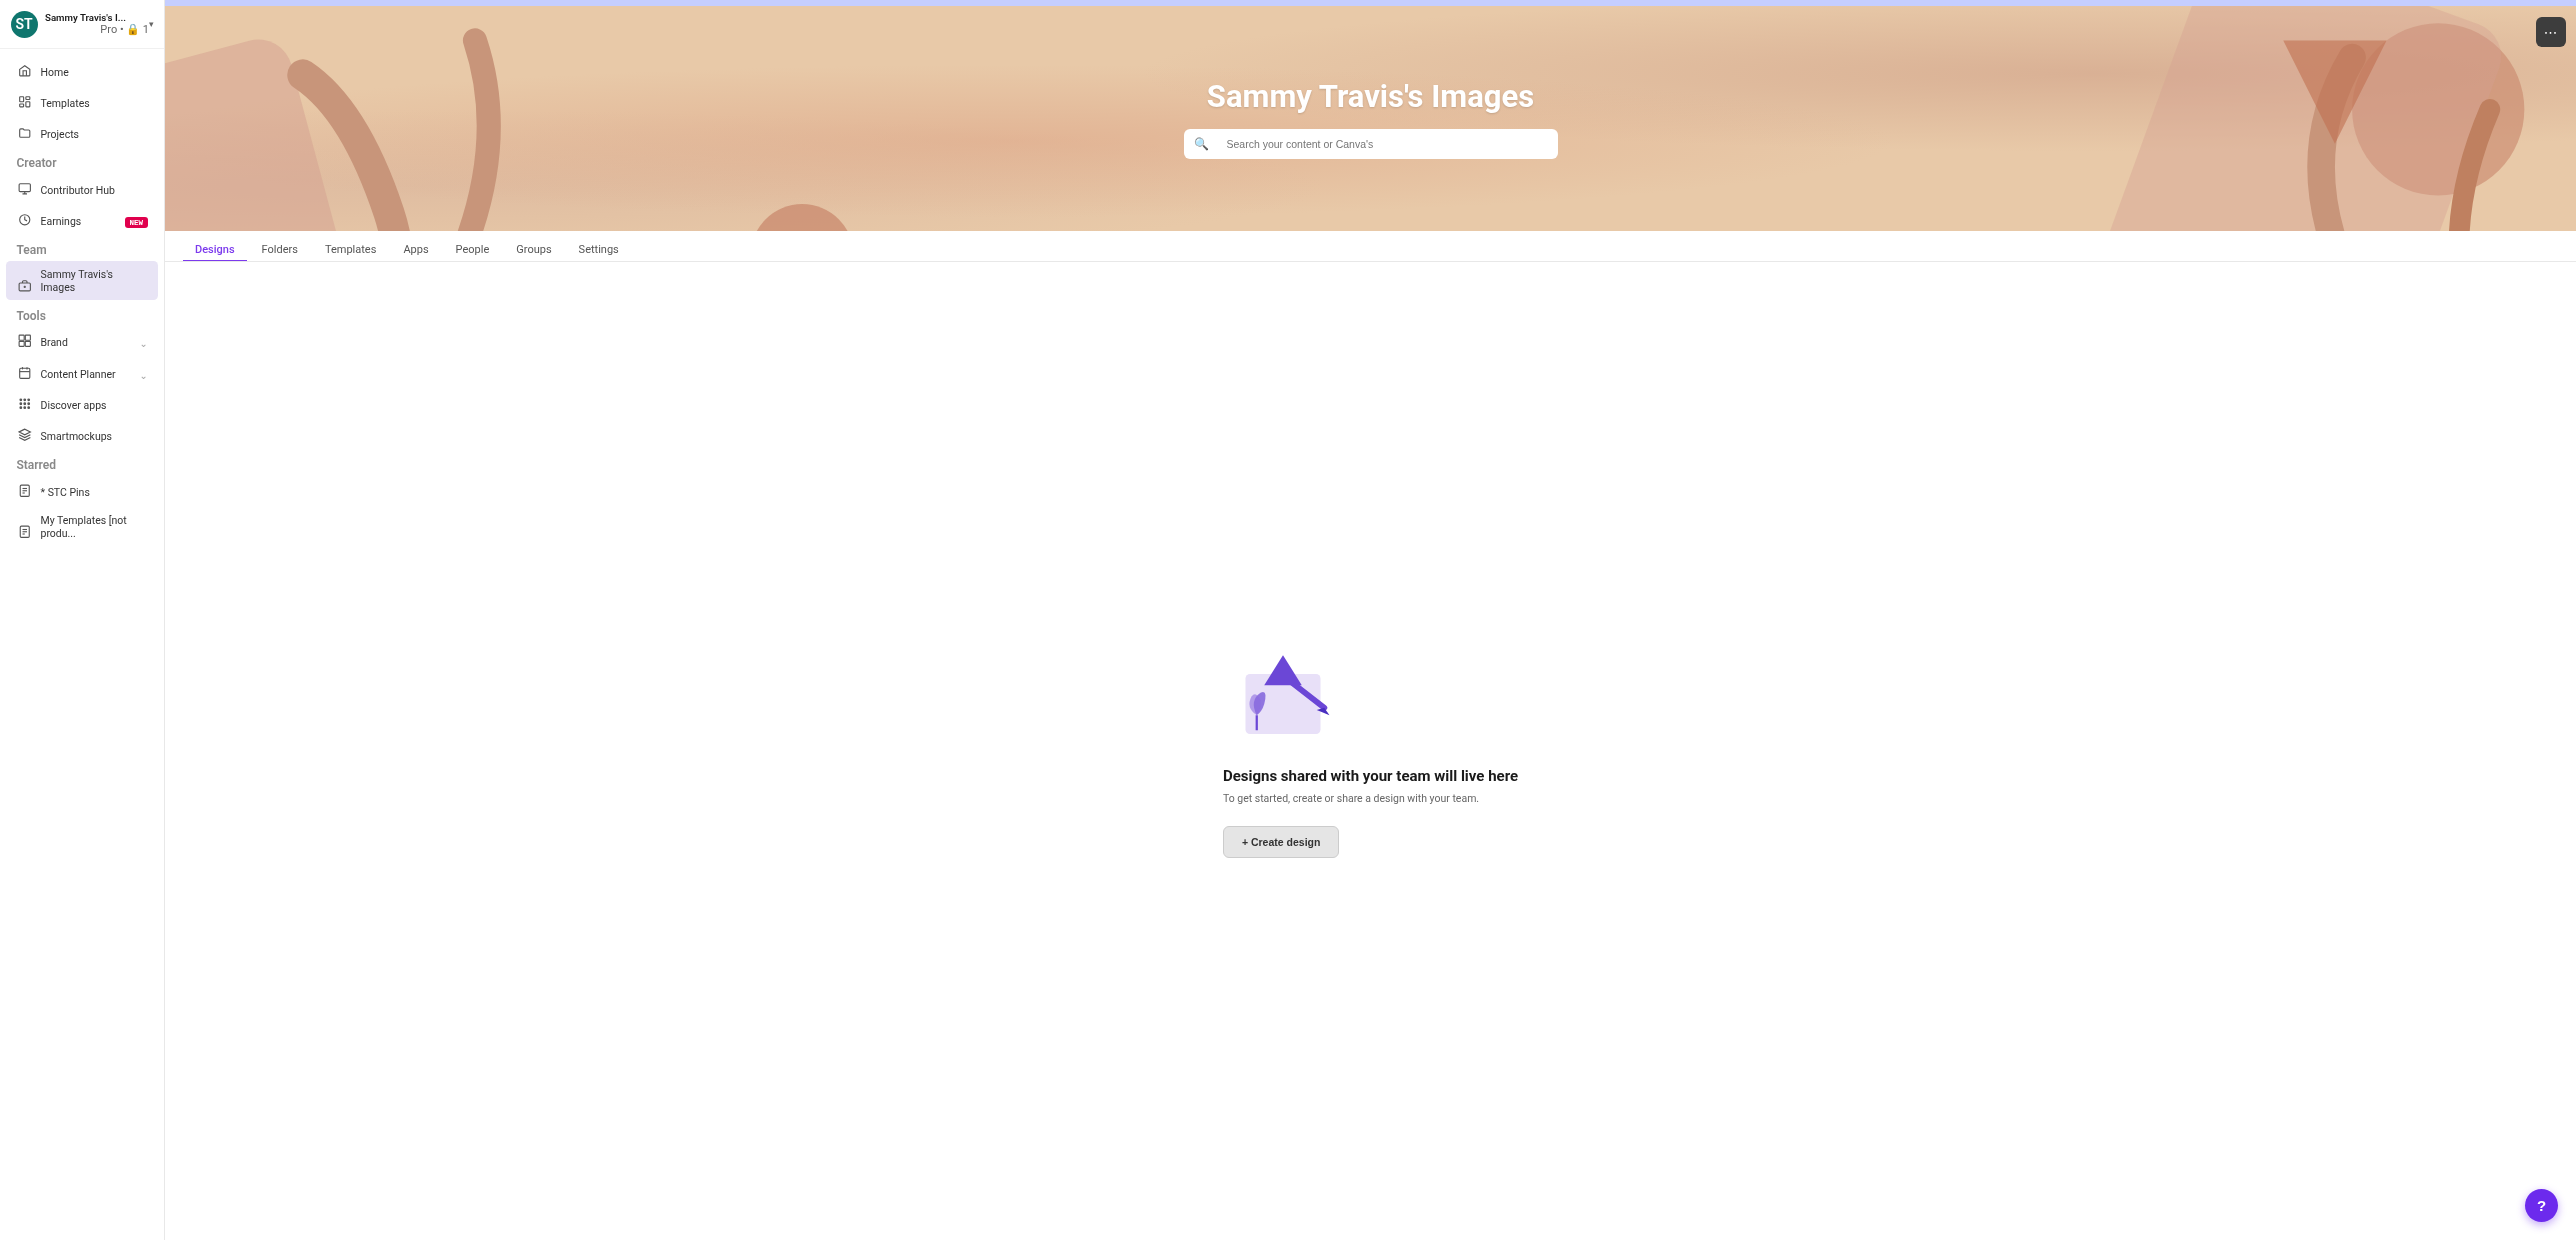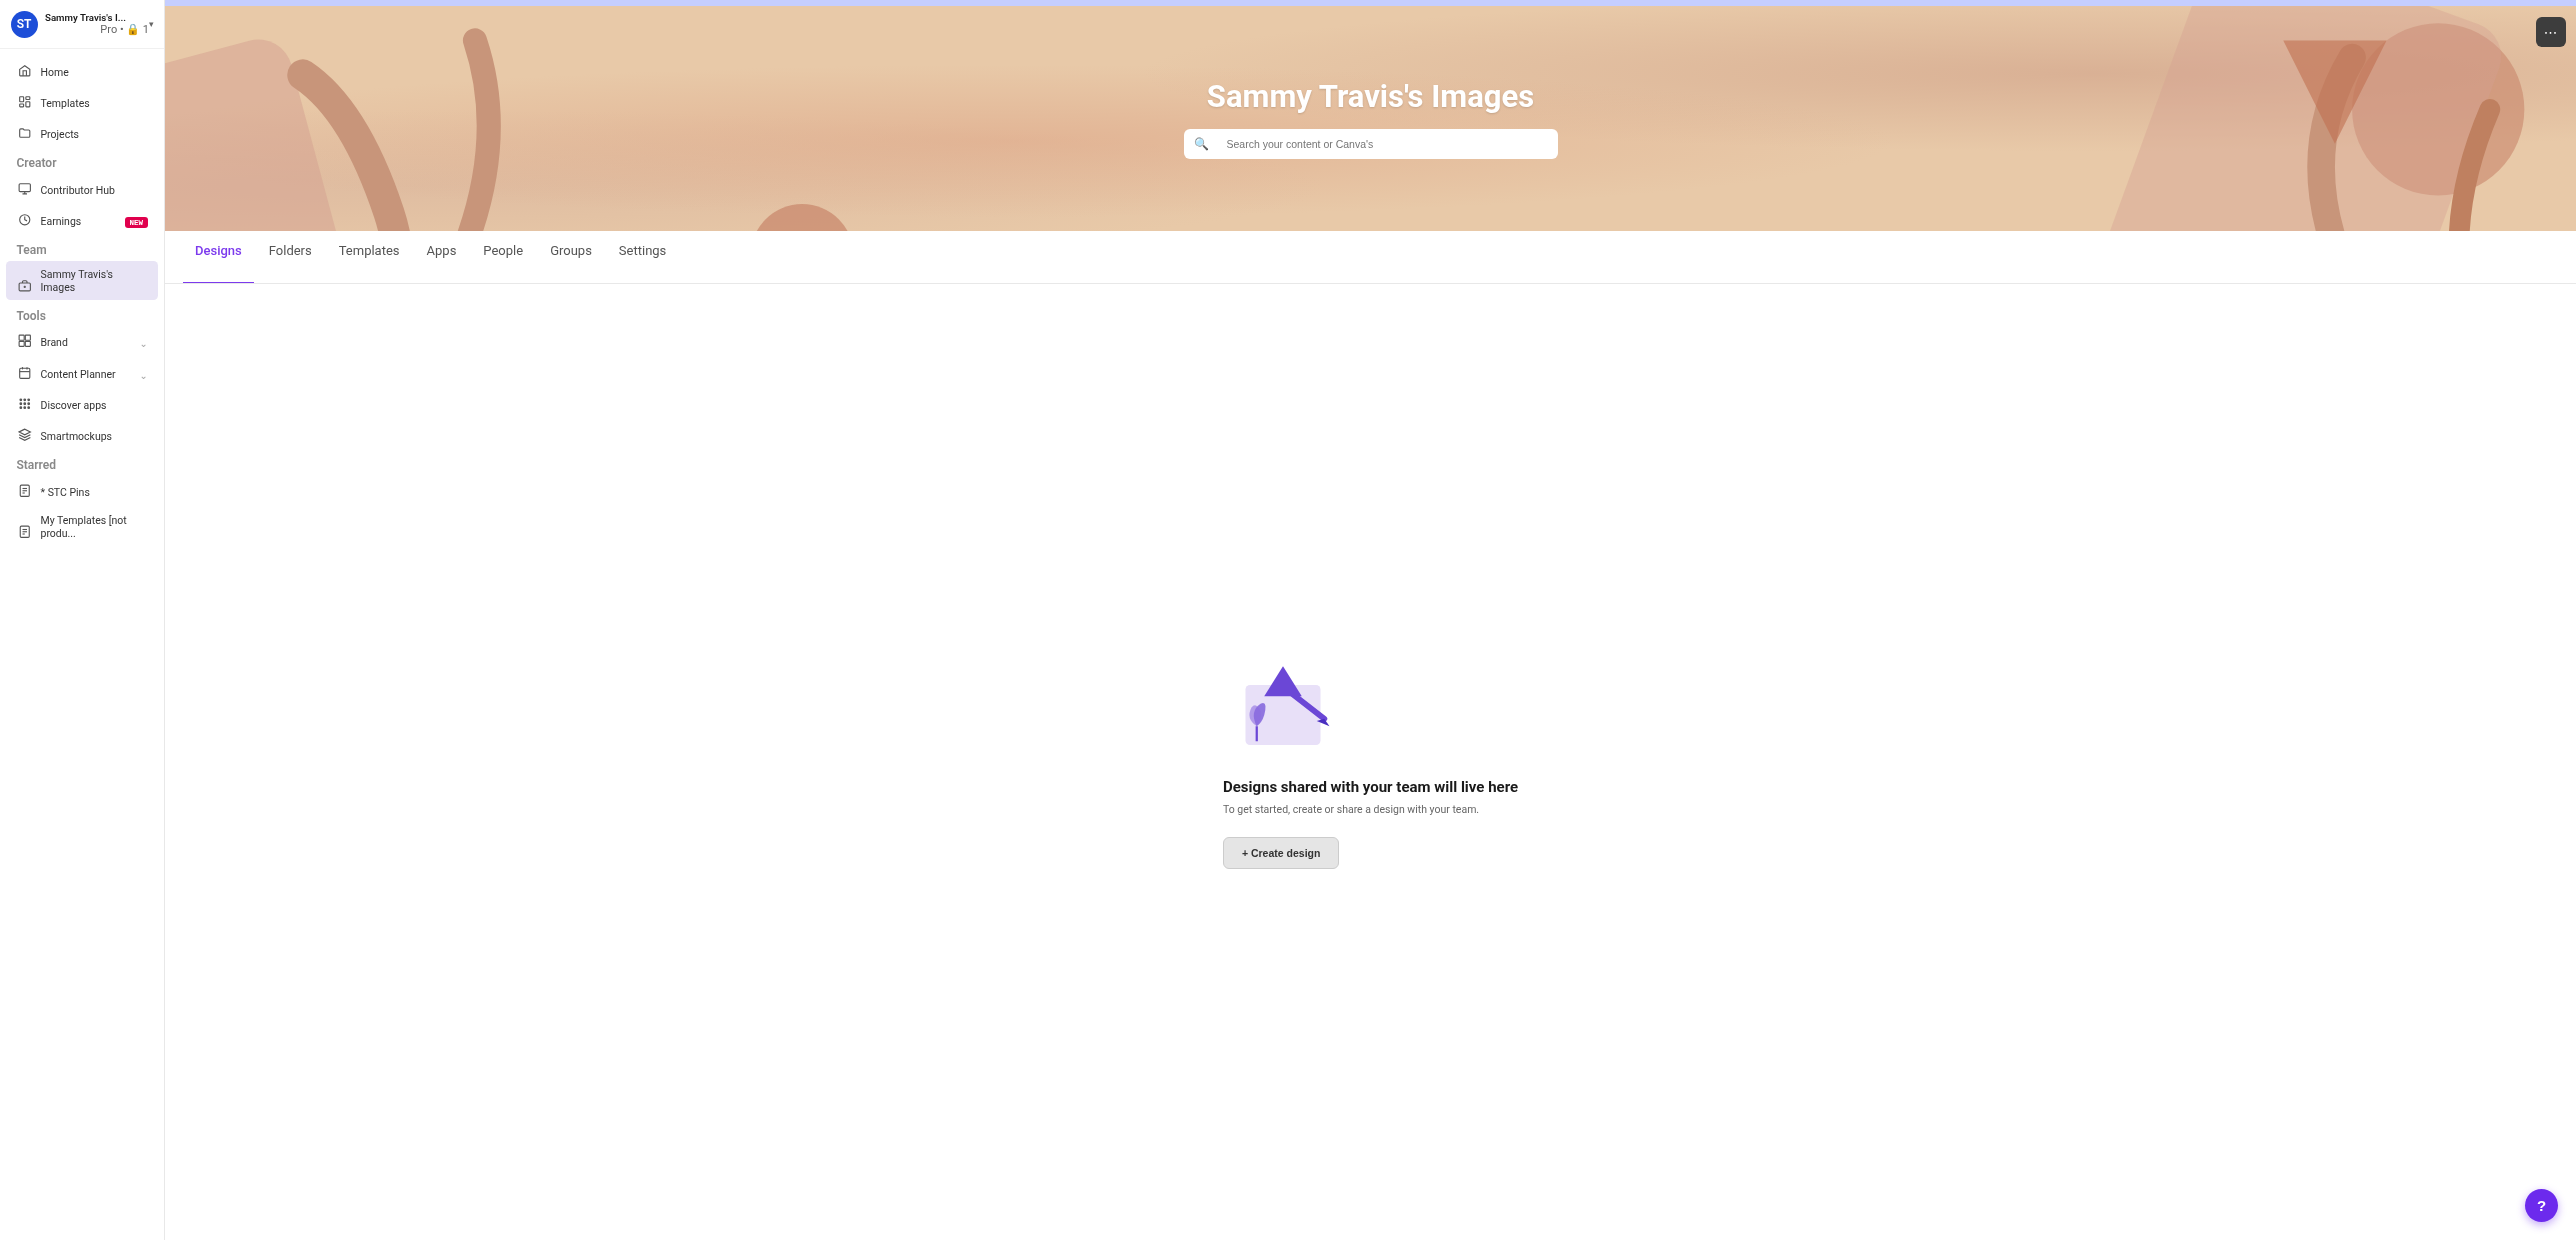--- a/index.html
+++ b/index.html
@@ -24,26 +24,26 @@
       padding: 10.5px 10.5px;
       cursor: pointer;
       border-bottom: 0.7px solid #f0f0f0;
       margin-bottom: 6px;
     }
 
     .avatar-circle {
       width: 27px;
       height: 27px;
       border-radius: 50%;
-      background: #1d4ed8;
+      background: #0f766e;
       color: #fff;
       display: flex;
       align-items: center;
       justify-content: center;
-      font-size: 12px;
+      font-size: 14px;
       font-weight: 600;
       flex-shrink: 0;
     }
 
     .sidebar-header-info {
       margin-left: 7.5px;
       flex: 1;
       min-width: 0;
     }
 
@@ -213,22 +213,22 @@
     .tabs-bar {
       display: flex;
       align-items: center;
       background: #fff;
       padding: 0 18px;
       border-bottom: 0.7px solid #e8e8e8;
       flex-shrink: 0;
     }
 
     .tab-item {
-      padding: 12px 12px 24px;
-      font-size: 13px;
+      padding: 12px 12px 4px;
+      font-size: 11px;
       color: #555;
       cursor: pointer;
       border-bottom: 1.5px solid transparent;
       margin-right: 3px;
       transition: color 0.1s;
       text-align: center;
     }
 
     .tab-item.active {
       color: #7c3aed;

